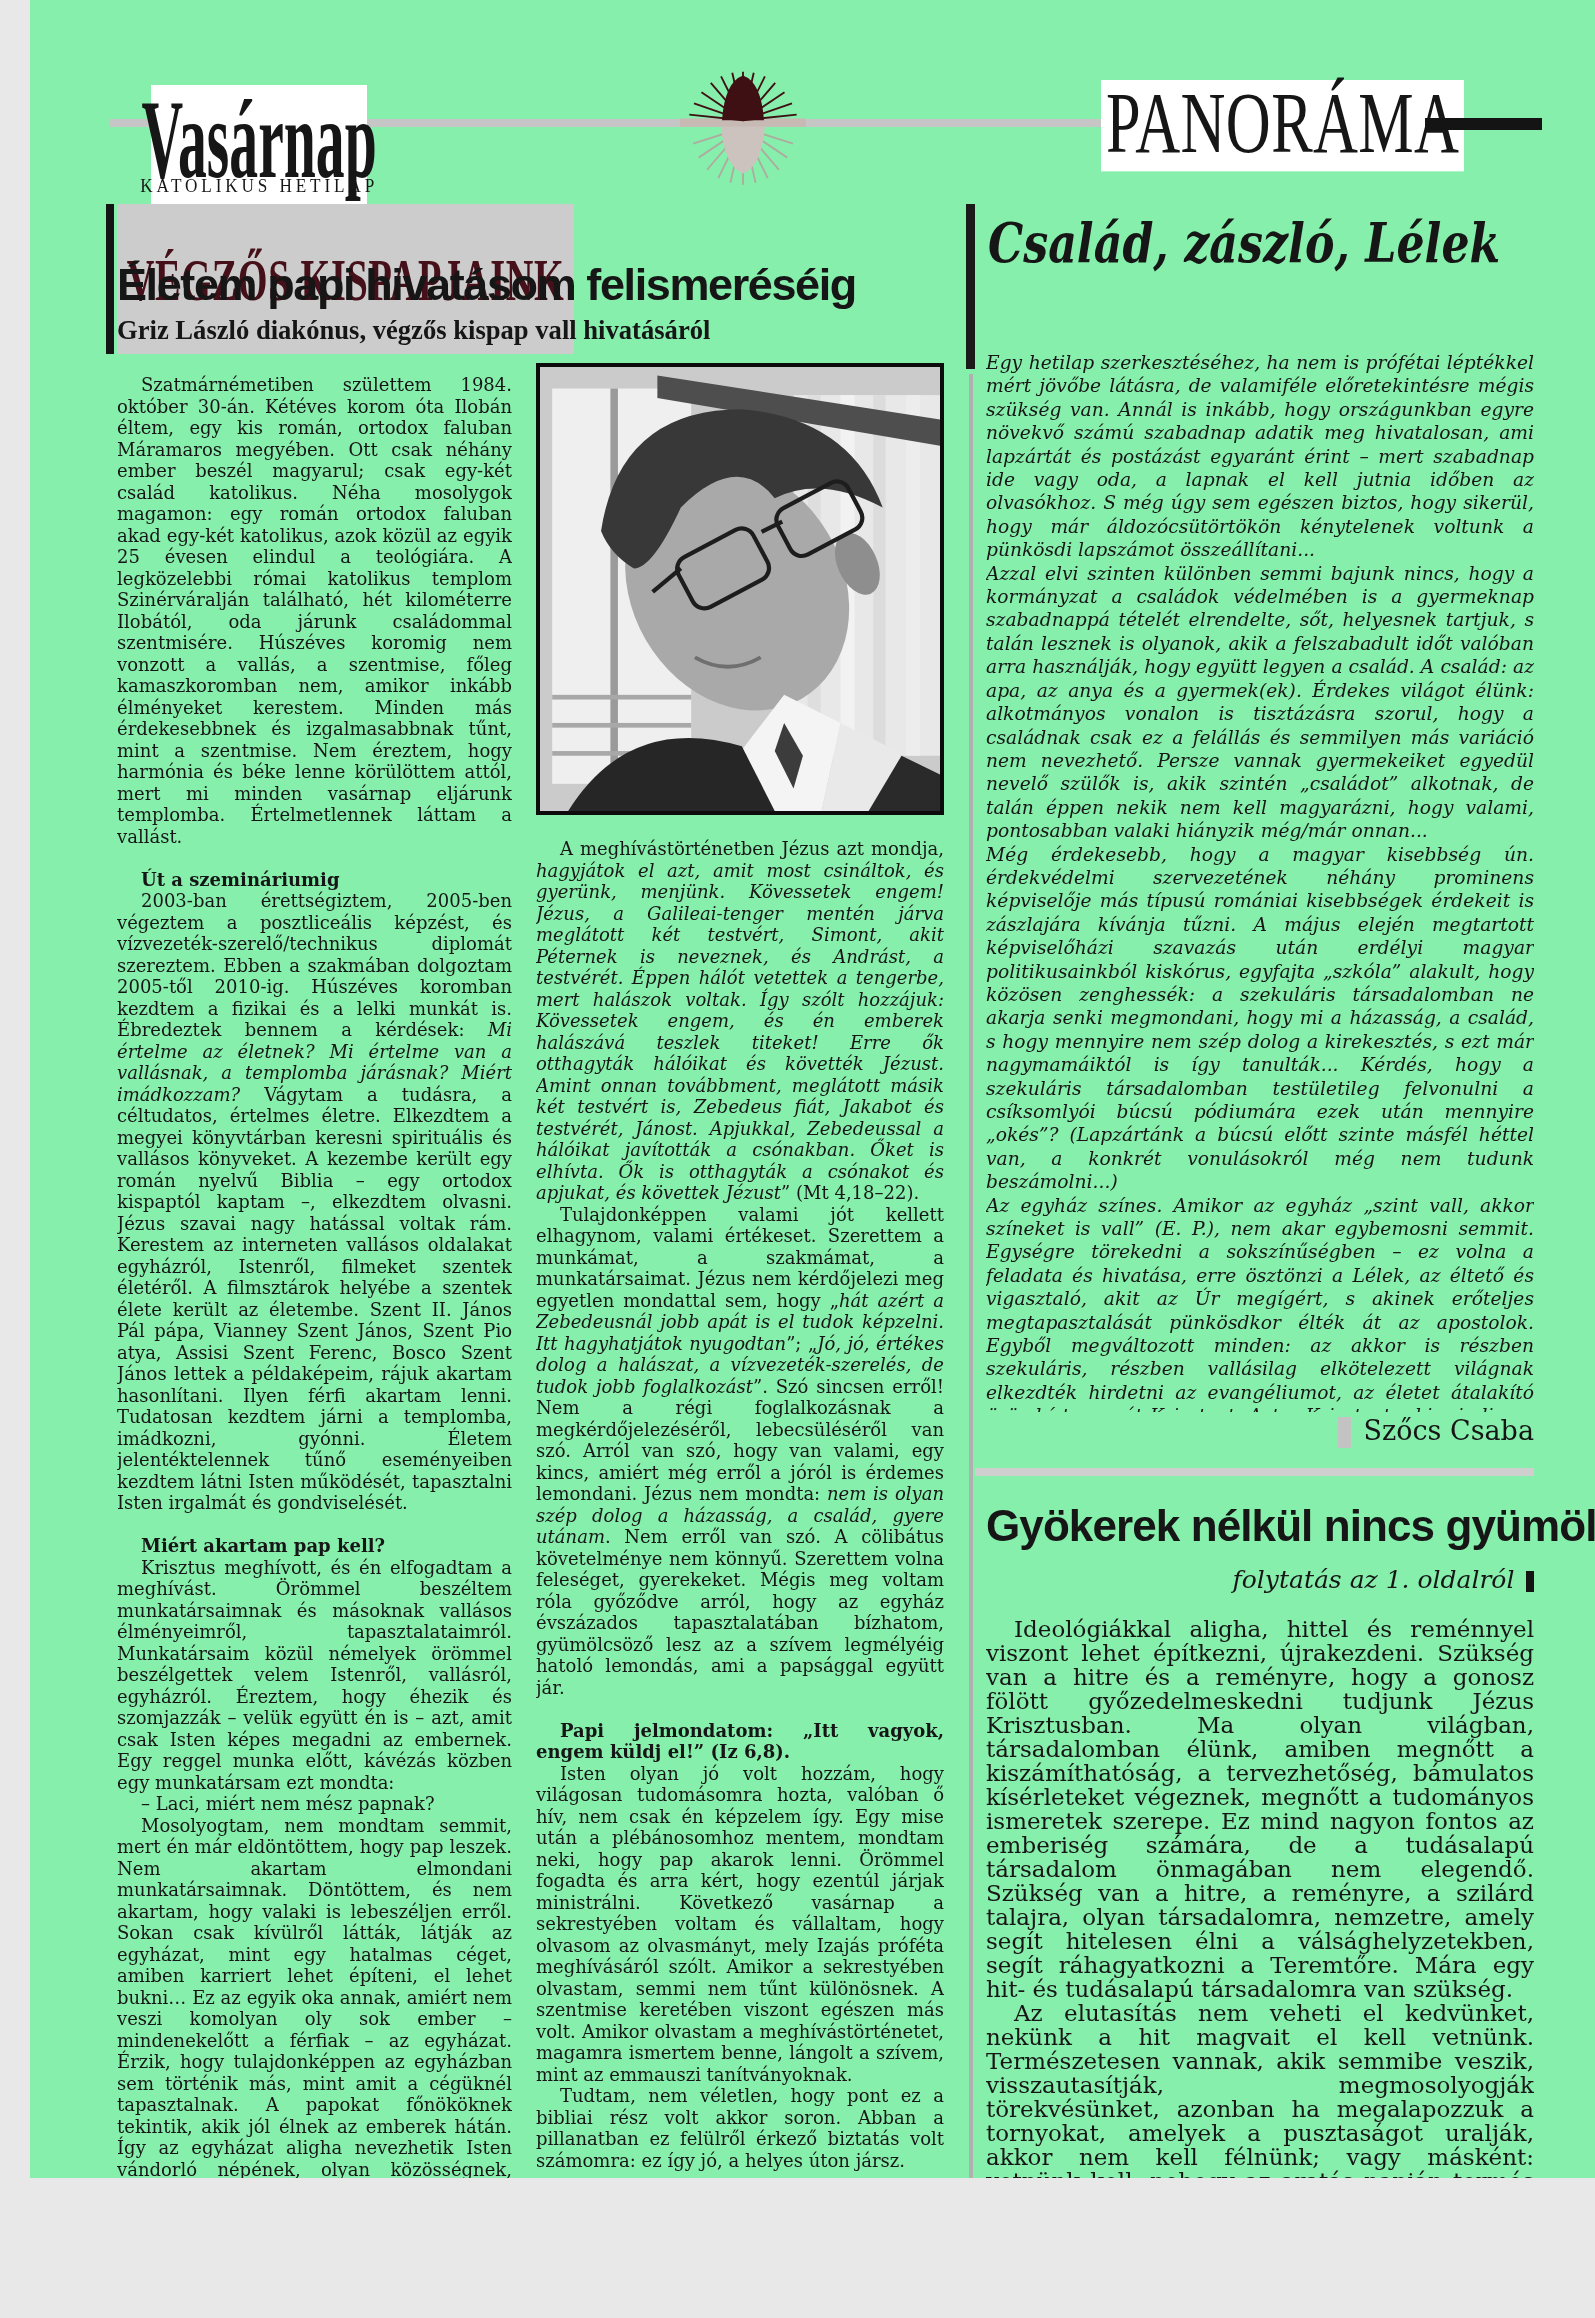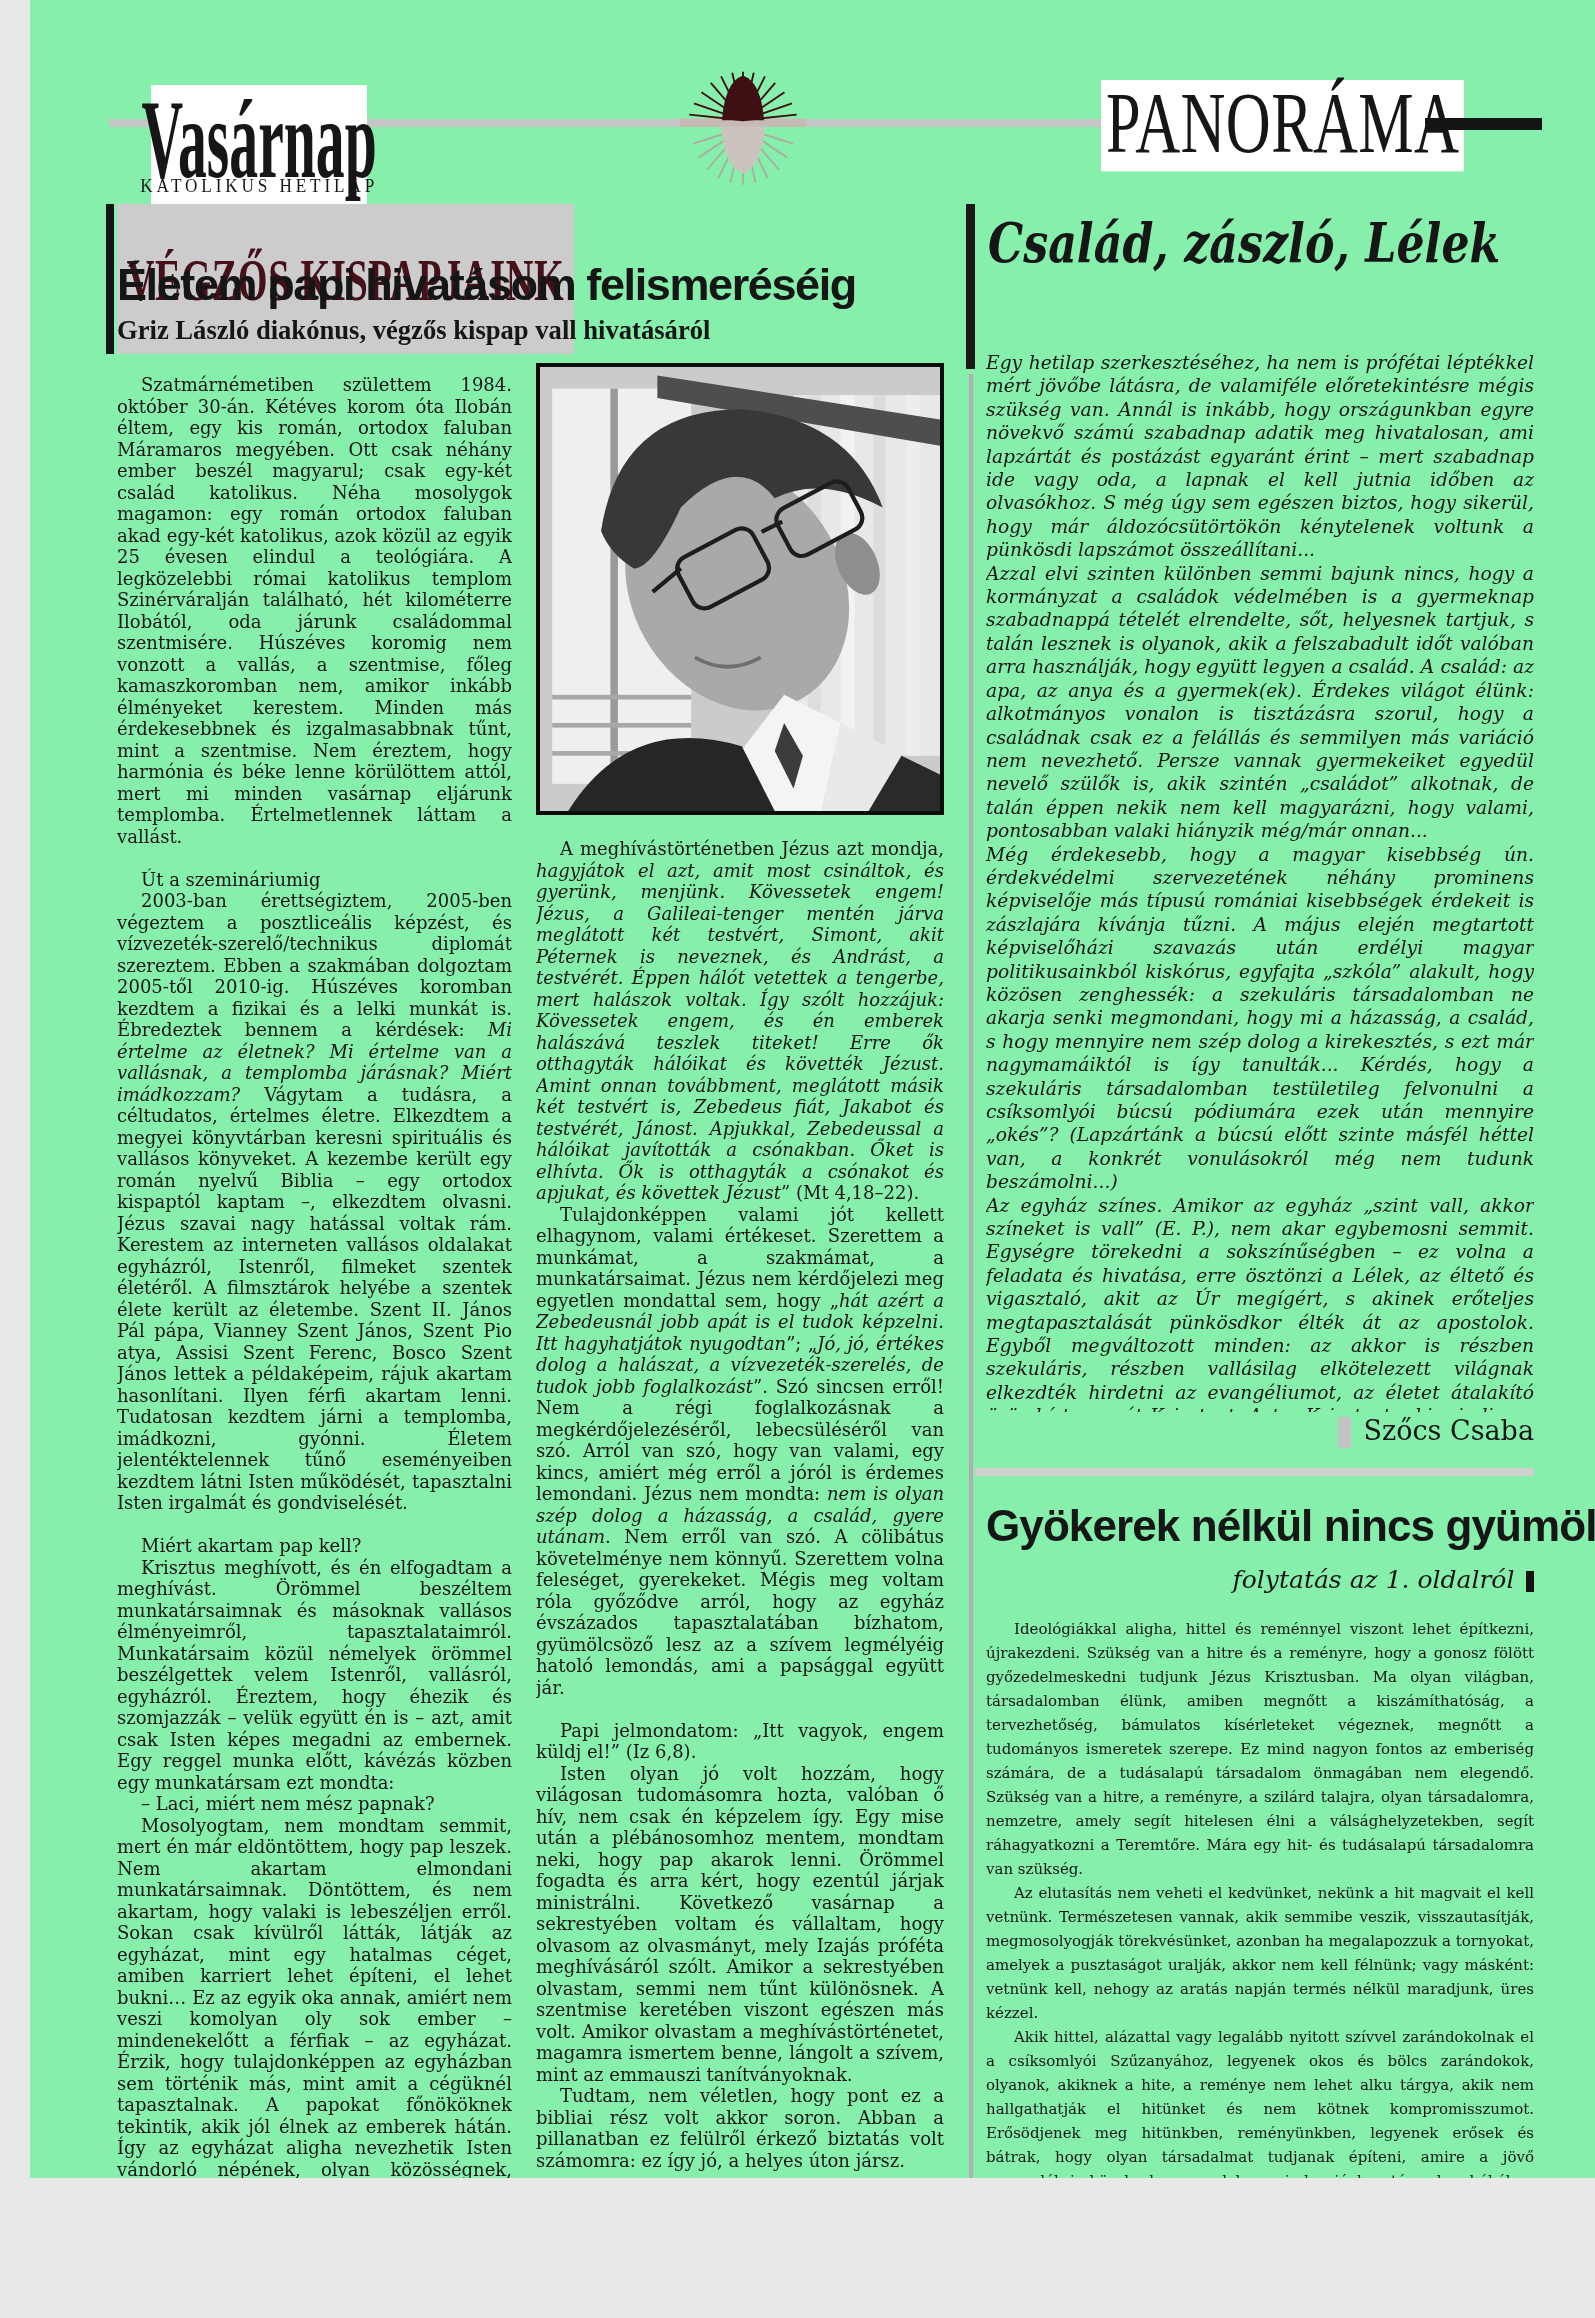--- a/index.html
+++ b/index.html
@@ -37,21 +37,21 @@
   .main-subtitle{left:87px;top:316px;width:823px;font-family:"Liberation Serif",serif;
                  font-weight:700;font-size:28px;line-height:1;white-space:nowrap;transform:scaleX(0.95);transform-origin:left;}
 
   
   .col-body{font-size:18px;line-height:21.5px;text-align:justify;overflow:hidden;}
   .col1{left:87px;top:374px;width:395px;height:1837px;}
   .col2{left:506px;top:838px;width:408px;height:1369px;}
   .item{margin:0;}
   .col-body .p{text-indent:24px;}
   .col-body .p-cont{text-indent:0;}
-  .col-body h4.h{font-weight:400;text-indent:24px;font-size:18px;margin-top:21.5px;}
+  .col-body h4.h{font-weight:700;text-indent:24px;font-size:18px;margin-top:21.5px;}
 
   
   .photo{left:506px;top:363px;width:408px;height:452px;border:4.7px solid #0c0c0c;box-sizing:border-box;background:#cbcbcb;}
   .photo svg{display:block;width:100%;height:100%;}
 
   
   .vdiv-black{left:936px;top:204px;width:9.3px;height:165px;background:#1a1a1a;}
   .vdiv{left:939px;top:374px;width:3.7px;height:1823px;background:#b0b0b0;}
   .r-title1{left:958px;top:216px;width:547px;font-family:"DejaVu Serif",serif;font-weight:700;
             font-style:italic;font-size:54px;line-height:1;white-space:nowrap;
@@ -61,21 +61,21 @@
   .script-body .rp{margin:0;text-indent:0;}
   .r-byline{left:956px;top:1415px;width:548px;text-align:right;font-size:27px;line-height:1.2;}
   .byline-marker{display:inline-block;width:13px;height:31px;background:#c3c3c3;
                  vertical-align:middle;margin-right:12px;}
   .r-div{left:945px;top:1468px;width:559px;height:8.4px;background:#cfcfcf;}
   .r-title2{left:956px;top:1504px;width:548px;font-family:"Liberation Sans",sans-serif;
             font-weight:700;font-size:44px;line-height:1;letter-spacing:-0.9px;white-space:nowrap;}
   .r-cont{left:956px;top:1567px;width:548px;text-align:right;font-style:italic;font-size:25px;line-height:1;}
   .cont-marker{display:inline-block;width:8.4px;height:21.5px;background:#141414;
                vertical-align:middle;margin-left:11.2px;}
-  .serif-body2{left:956px;top:1617px;width:548px;height:587px;font-size:15px;line-height:24px;
+  .serif-body2{left:956px;top:1617px;width:548px;height:587px;font-size:23px;line-height:24px;
                text-align:justify;overflow:hidden;}
   .serif-body2 .p{text-indent:28px;}
 
   
   .f-black-l{left:75px;top:2230px;width:31px;height:11.2px;background:#141414;}
   .f-gray{left:106px;top:2230px;width:1309px;height:11.2px;background:#c6c6c6;}
   .f-num{left:1417px;top:2194px;width:56px;font-family:"DejaVu Serif",serif;font-size:71px;line-height:1;}
   .f-black-r{left:1466px;top:2229px;width:61px;height:13px;background:#141414;}
 </style>
 </head>

